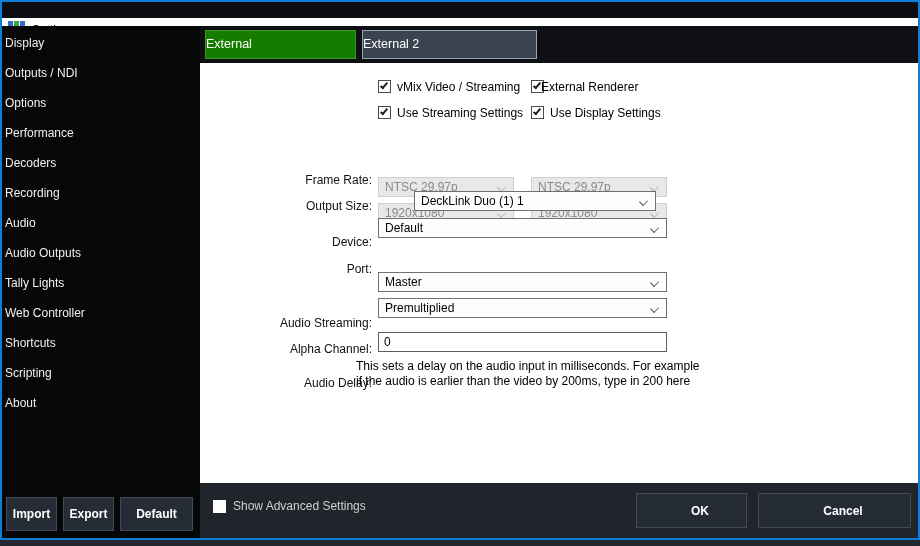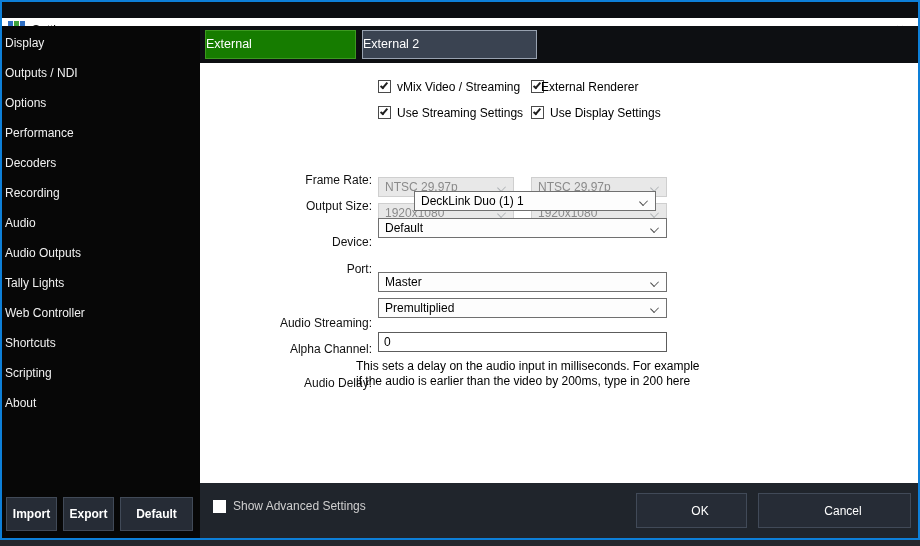--- a/index.html
+++ b/index.html
@@ -116,21 +116,21 @@
   .adv-cb{
     position:absolute; left:13px; top:17px; width:13px; height:13px;
     background:#fff; border:1px solid #fff;
   }
   .adv-label{
     position:absolute; left:33px; top:16px; height:15px; line-height:15px;
     font-size:12px; color:#cfcfcf; white-space:nowrap;
   }
   .fbtn{
     position:absolute; top:10px; height:35px; background:#262c36; border:1px solid #414a58;
-    color:#fff; font-size:12px; font-weight:normal;
+    color:#fff; font-size:12px; font-weight:bold;
     font-family:"Liberation Sans","DejaVu Sans",sans-serif;
     padding-left:17px;
   }
   .fbtn.ok{ left:436px; width:111px; }
   .fbtn.cancel{ left:558px; width:153px; }
 </style>
 </head>
 <body>
 
 <div class="window">

